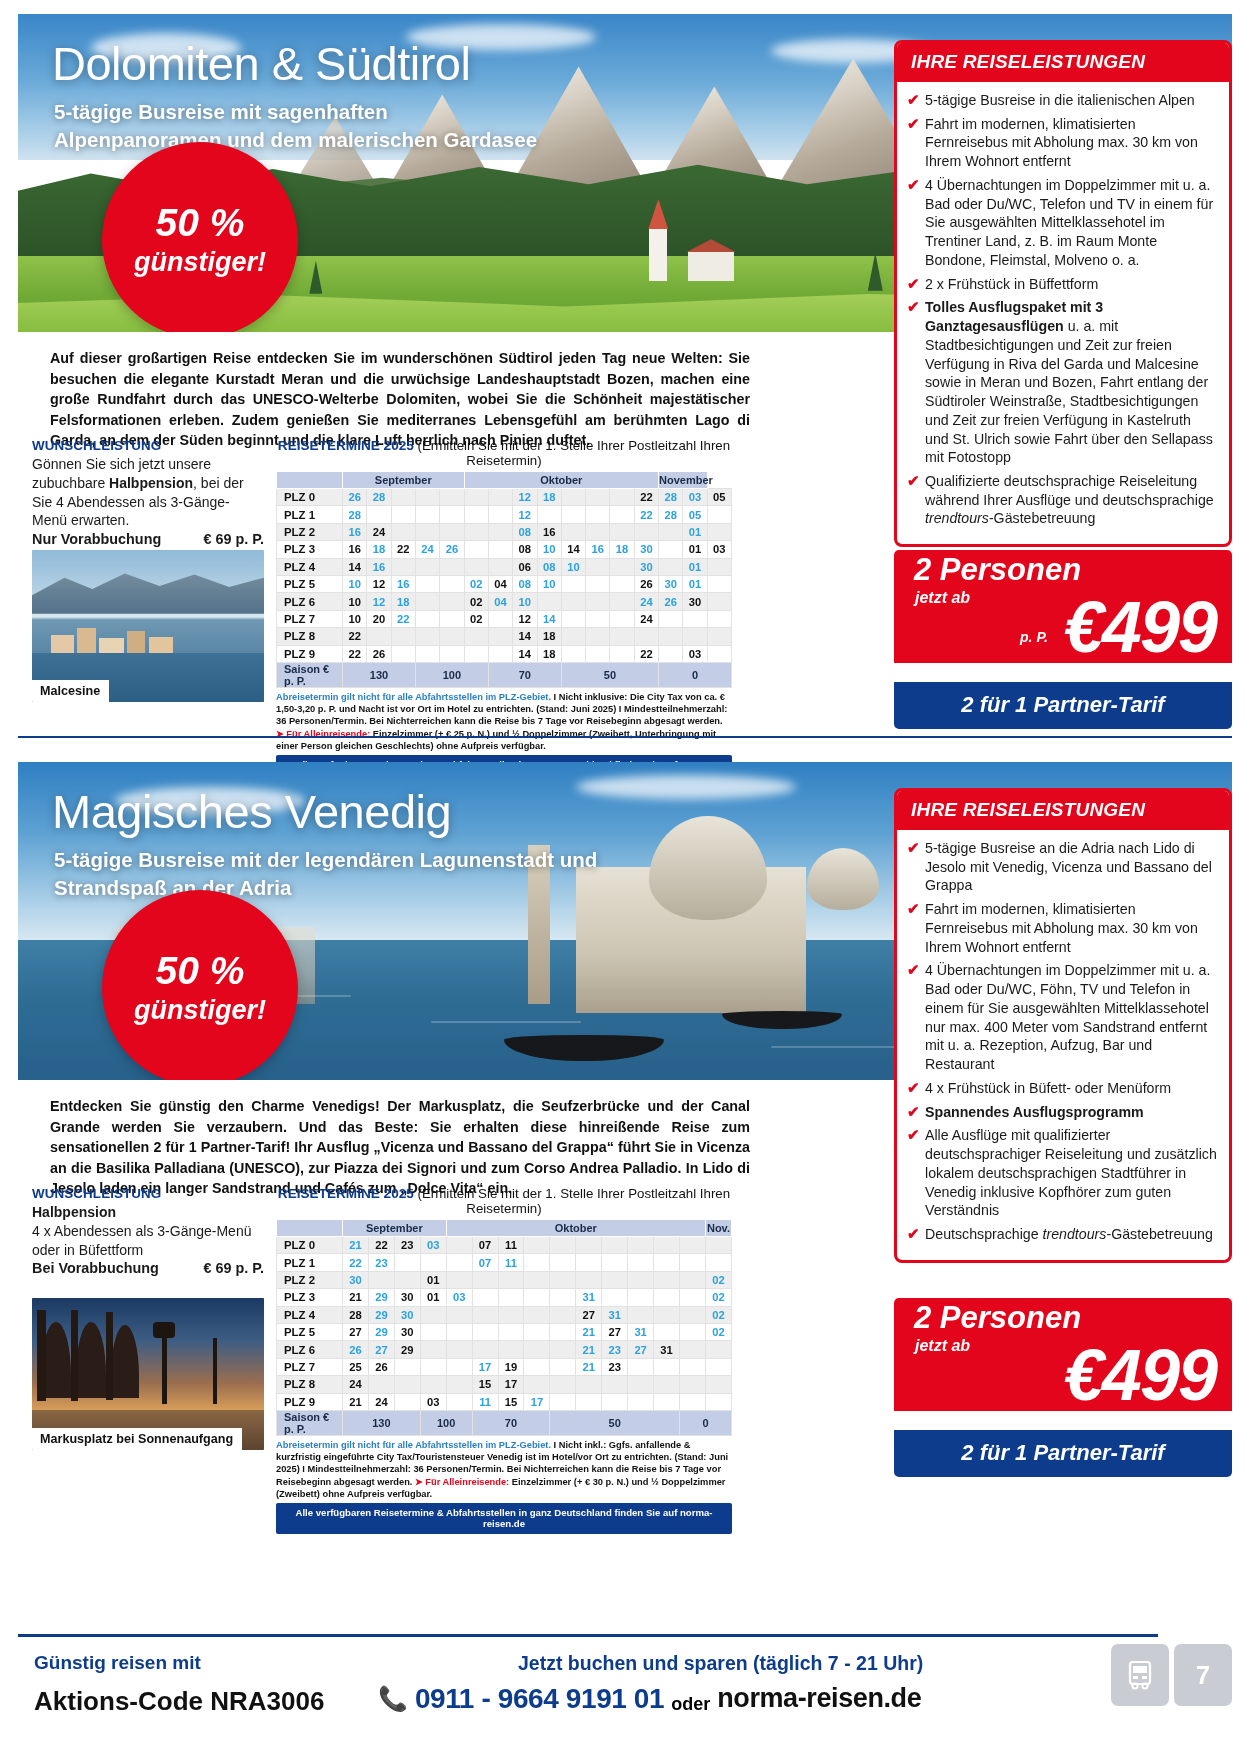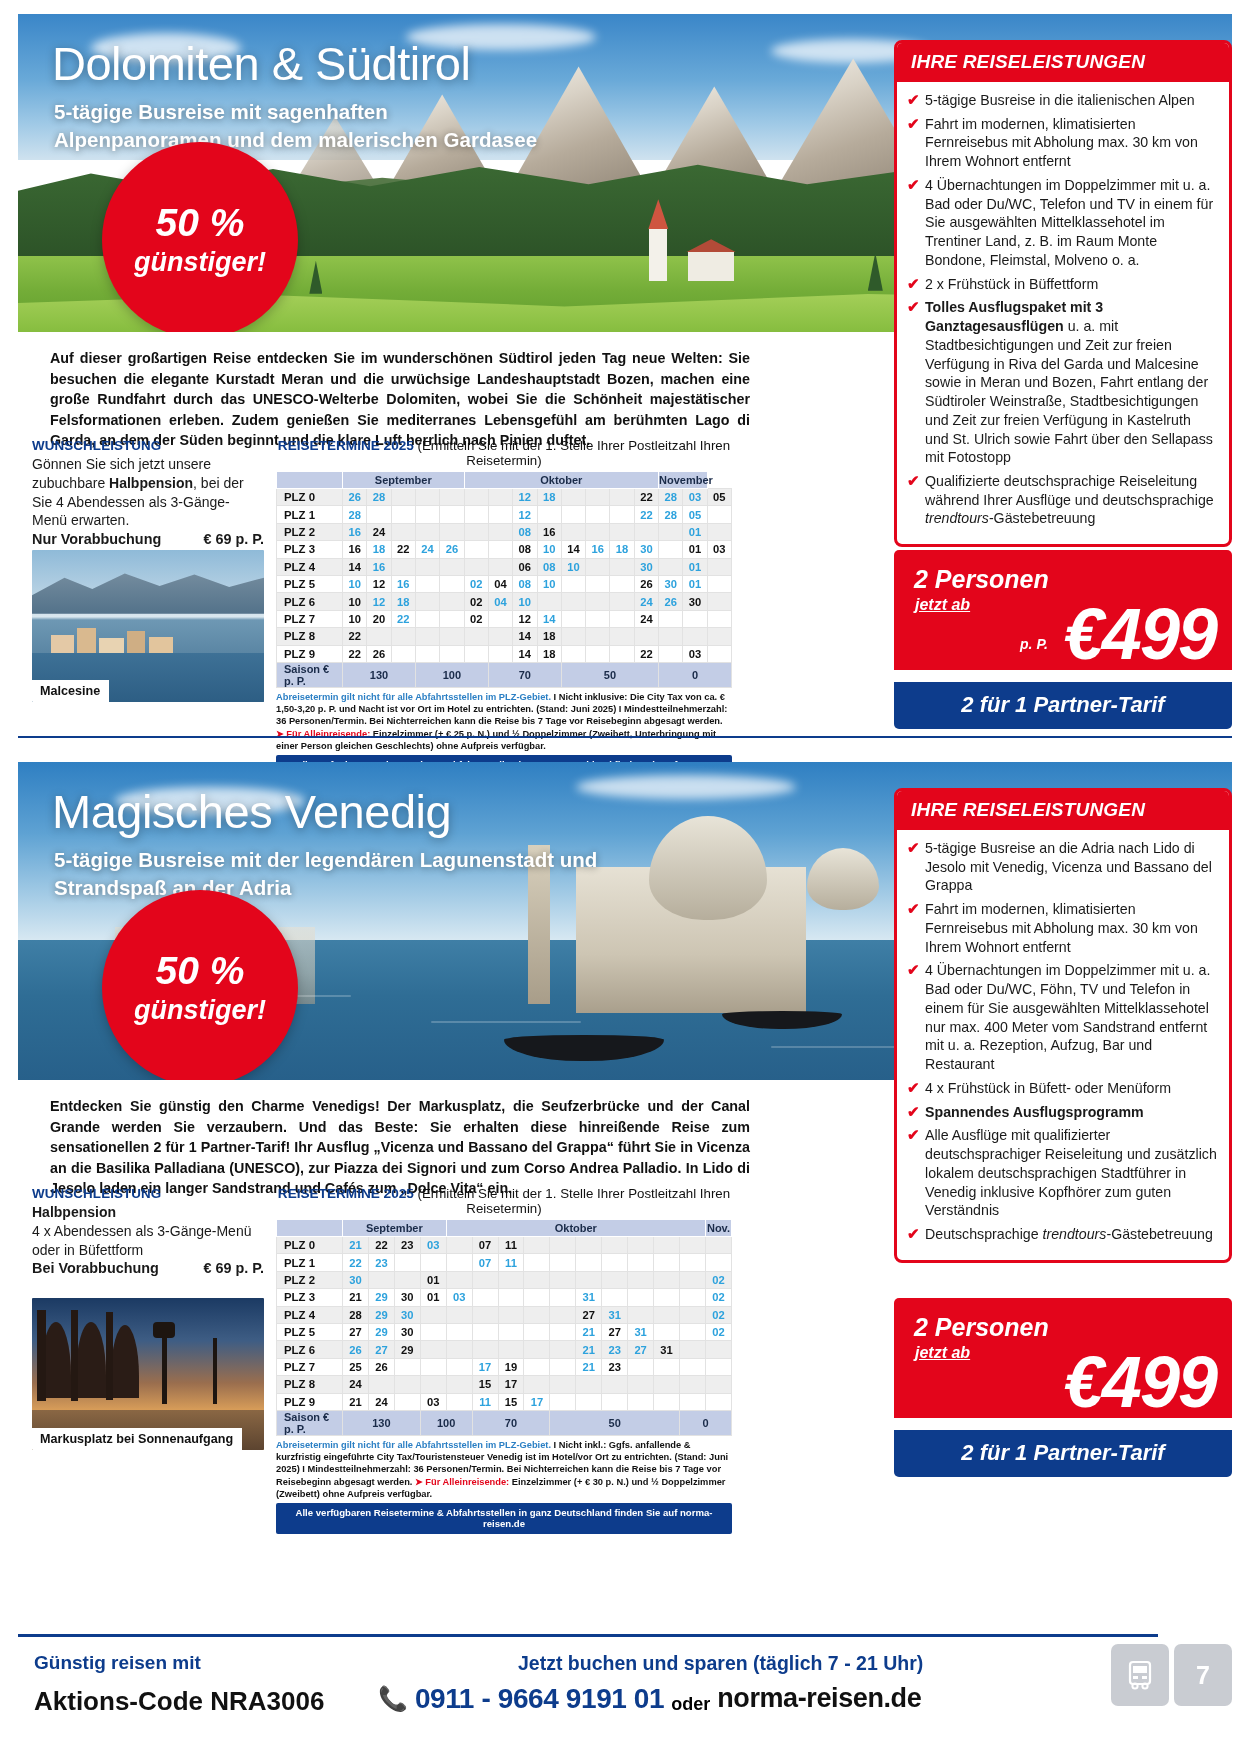--- a/index.html
+++ b/index.html
@@ -99,22 +99,22 @@
   .svc b { font-weight:700; }
   .svc i { font-style:italic; }
   .svc ul { margin:2px 0 0 16px; padding:0; }
   .svc ul li { list-style:disc; font-size:14.2px; line-height:1.34; }
 
   
   .pricebox {
     position:absolute; right:0; width:338px; background:#e3051b; color:#fff; z-index:5;
     border-radius:5px 5px 0 0;
   }
-  .pricebox .pp1 { font-size:25px; font-style:italic; font-weight:700; padding:17px 0 0 20px; line-height:1; }
-  .pricebox .pp2 { font-size:16px; font-style:italic; font-weight:700; padding:4px 0 0 21px;text-decoration:underline; }
+  .pricebox .pp1 { font-size:31px; font-style:italic; font-weight:700; padding:4px 0 0 20px; line-height:1; }
+  .pricebox .pp2 { font-size:16px; font-style:italic; font-weight:700; padding:4px 0 0 21px; }
   .pricerow { display:flex; align-items:flex-end; justify-content:flex-end; padding:0 16px 4px 0; margin-top:-10px; }
   .pricerow .pps { font-size:14px; font-style:italic; font-weight:700; padding-bottom:14px; margin-right:16px; }
   .pricerow .amt { font-size:72px; font-weight:700; font-style:italic; line-height:.86; letter-spacing:-2px; }
   .partner {
     position:absolute; right:0; width:338px; background:#0d3c8c; color:#fff; z-index:5;
     font-size:22px; font-weight:700; font-style:italic; text-align:center; padding:10px 0 11px 0;
     border-radius:0 0 5px 5px;
   }
 
   

